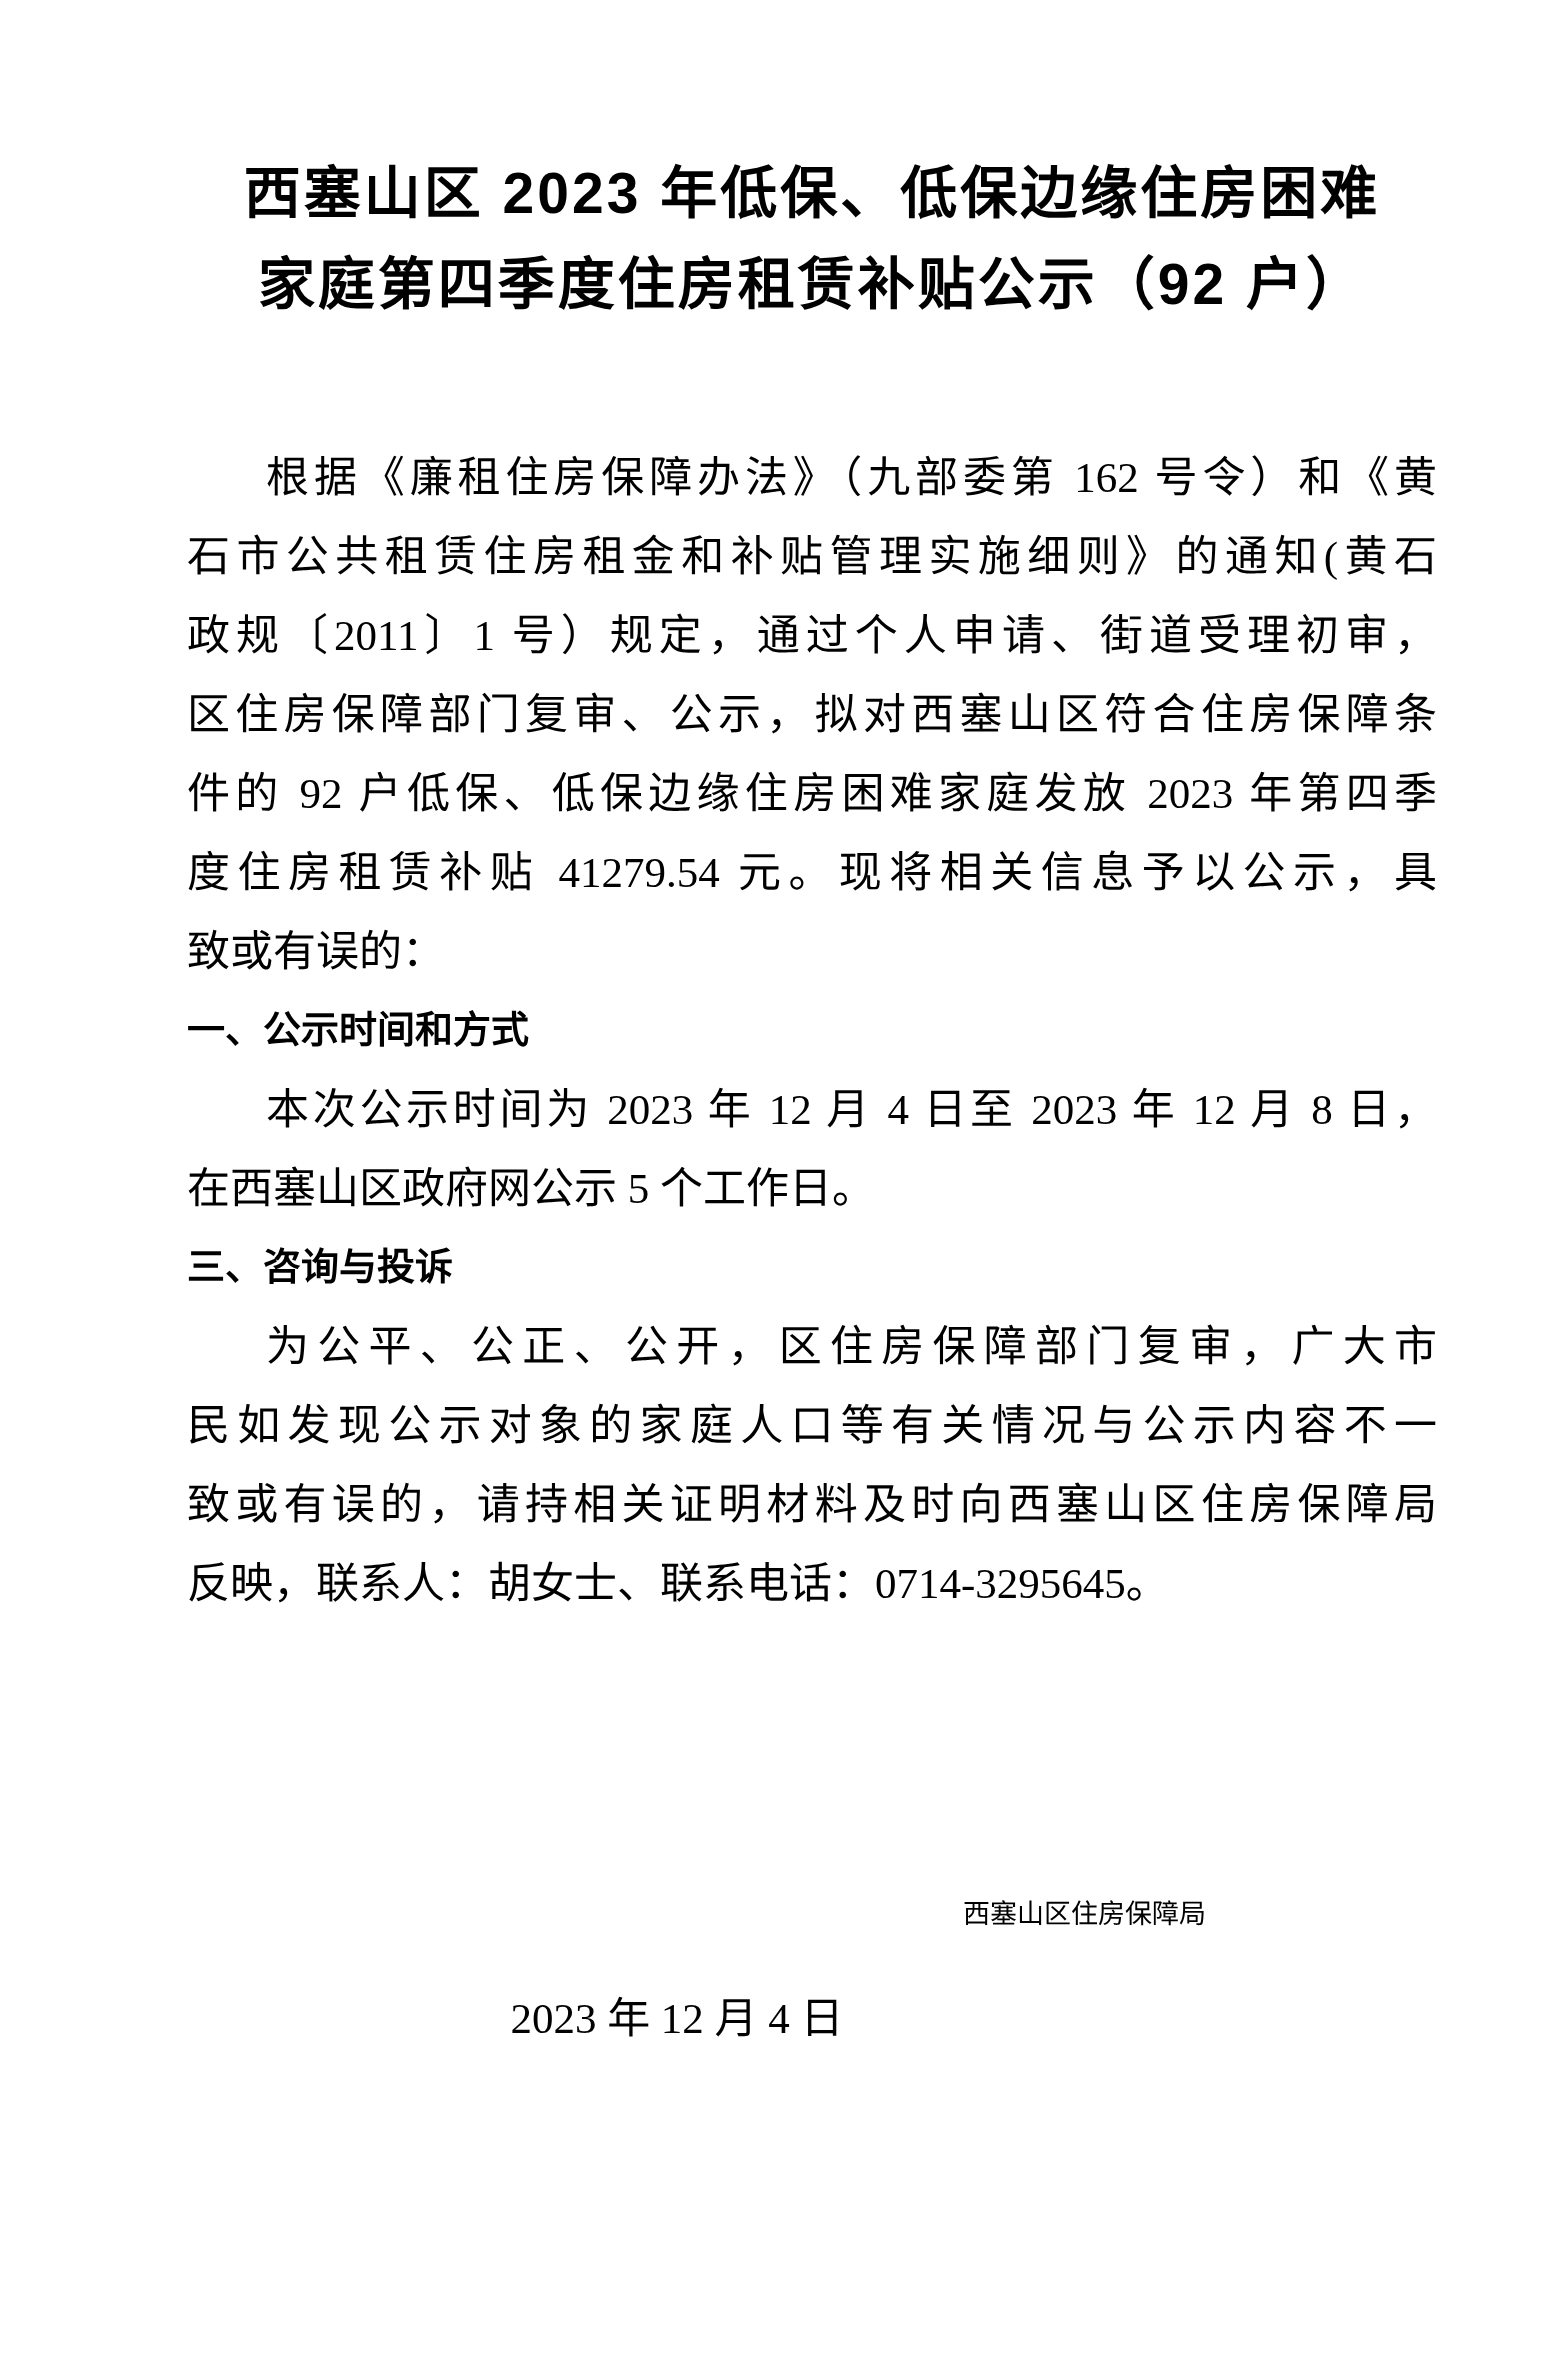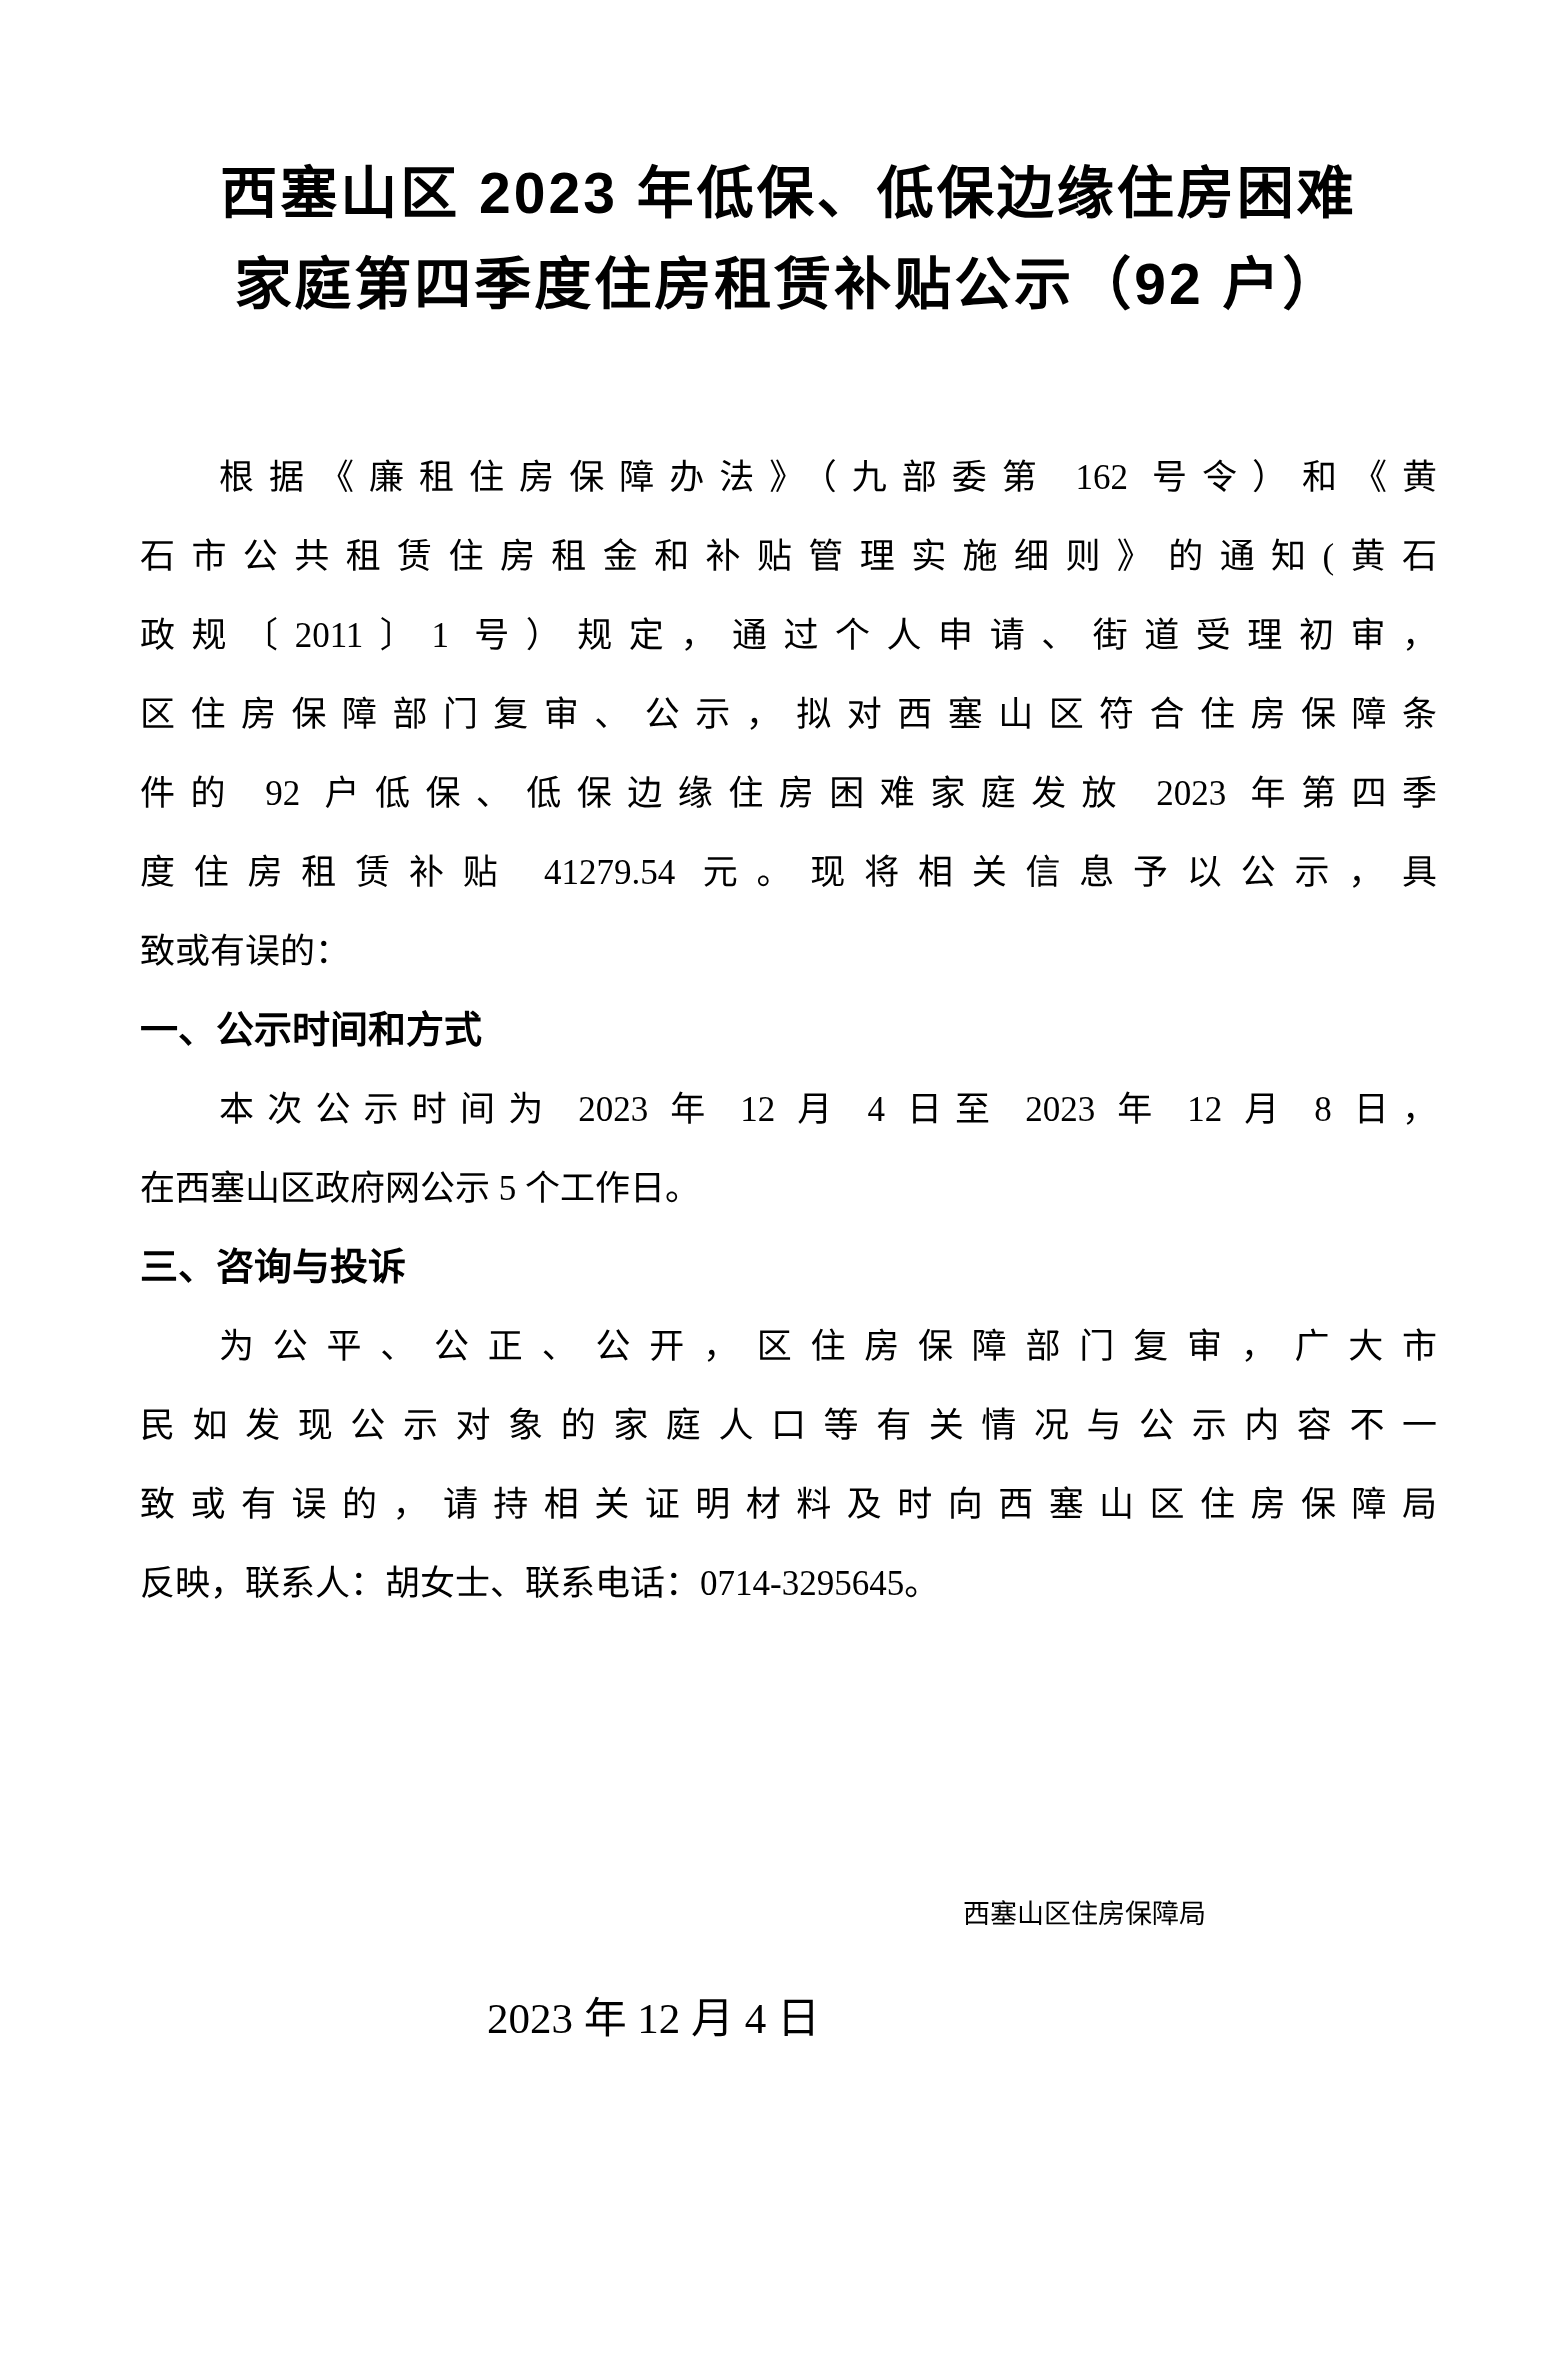--- a/index.html
+++ b/index.html
@@ -3,34 +3,34 @@
 <meta charset="utf-8">
 <style>
   html,body{margin:0;padding:0;background:#ffffff;}
   .page{
     position:relative;
     width:1563px;height:2378px;
     background:#ffffff;color:#000000;
     font-family:"Liberation Serif","DejaVu Serif",serif;
     overflow:hidden;
   }
-  .content{padding:148px 126px 0 140px;}
+  .content{padding:148px 126px 0 140px;margin-left:47px;}
 
   .title{
     text-align:center;
     font-family:"Liberation Sans","DejaVu Sans",sans-serif;
     font-weight:bold;
     font-size:57px;line-height:91px;
     letter-spacing:3px;
     margin-bottom:108px;
   }
   .title .t-line{height:91px;}
 
   .line{
-    font-size:35px;
+    font-size:43px;
     line-height:79px;height:79px;
     white-space:normal;
   }
   .j{
     text-align:justify;
     text-align-last:justify;
     text-justify:inter-character;
   }
   .indent{text-indent:79px;}
   .heading{

